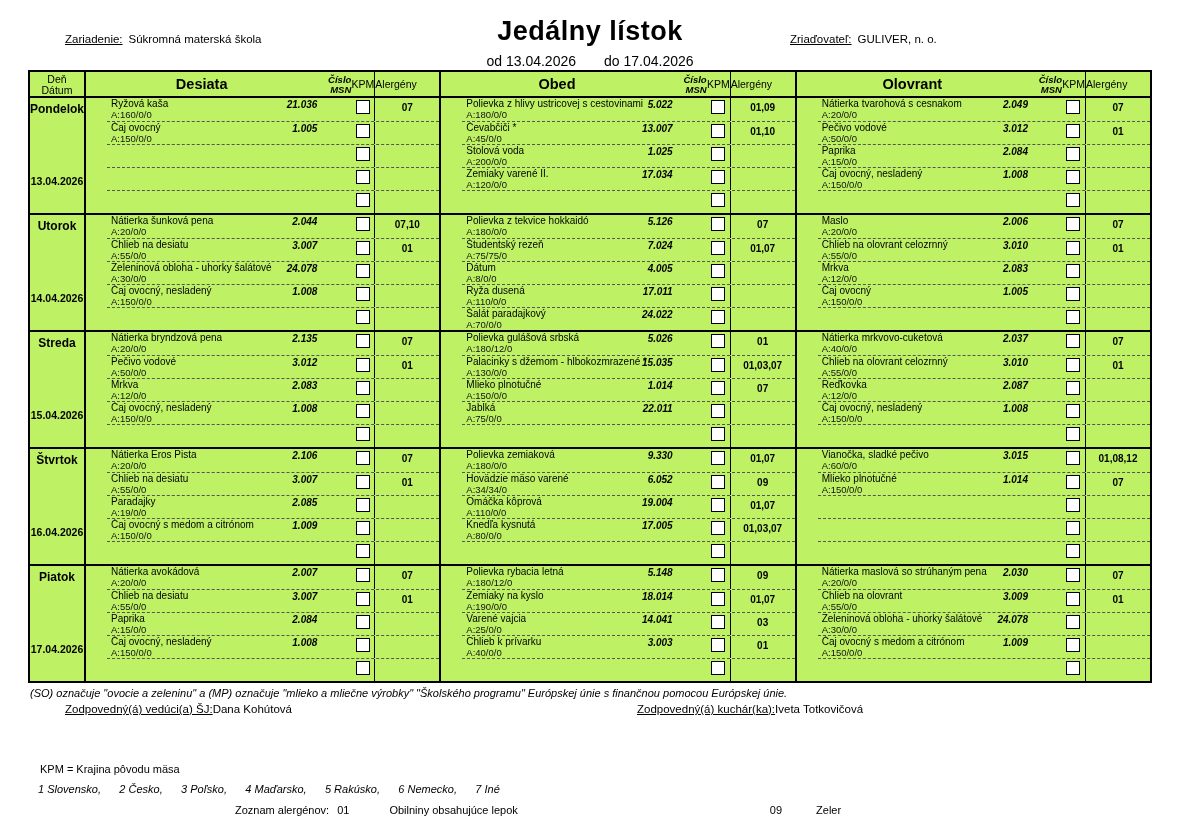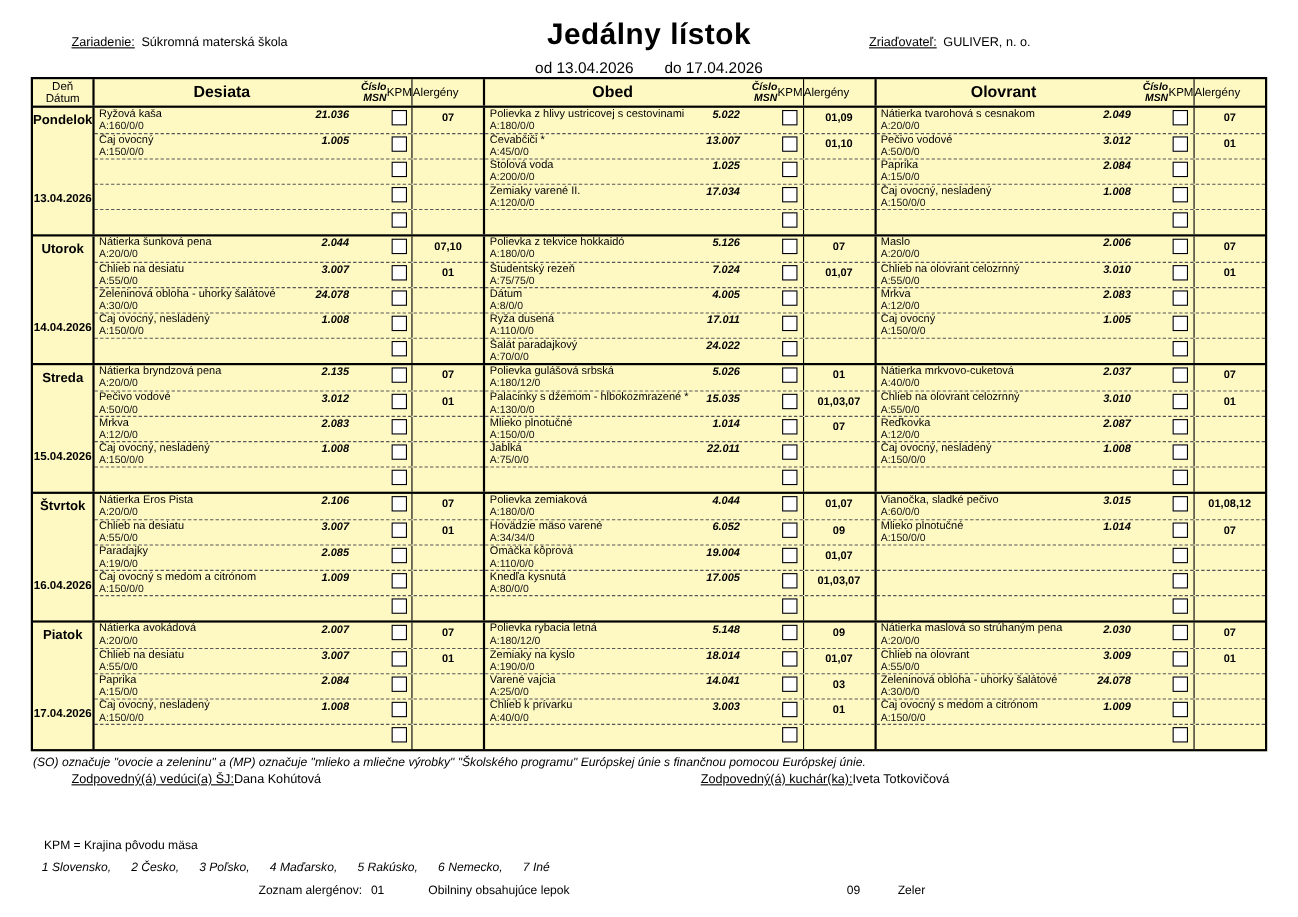--- a/index.html
+++ b/index.html
@@ -11,31 +11,31 @@
   
   .facility { position:absolute; left:65px; top:33px; font-size:11.5px; }
   .facility .val, .founder .val { margin-left:6px; }
   .doc-title { position:absolute; left:0; right:0; top:16px; text-align:center; font-size:27px; font-weight:bold; letter-spacing:0.5px; }
   .date-range { position:absolute; left:0; right:0; top:53px; text-align:center; font-size:14px; }
   .date-range .inner { display:inline-block; border-bottom:1px solid #000; padding:0 4px 1px 4px; }
   .date-range .to { margin-left:28px; }
   .founder { position:absolute; left:790px; top:33px; font-size:11.5px; }
 
   
-  .menu-table { position:absolute; left:28px; top:70px; width:1124px; border:2px solid #000; background:#fef9c3; }
+  .menu-table { position:absolute; left:28px; top:70px; width:1124px; border:2px solid #000; background:#bef264; }
   .thead { display:flex; border-bottom:2px solid #000; height:26px; }
   .day-col-h { width:56px; border-right:2px solid #000; text-align:center; font-size:10.5px; line-height:11px; padding-top:2px; }
   .th-section { flex:1; display:flex; }
   .th-section:not(:last-child) { border-right:2px solid #000; }
   .meal-label { flex:1; text-align:center; font-weight:bold; font-size:14.5px; line-height:24px; }
   .num-label { width:34px; text-align:right; font-size:9.5px; font-weight:bold; font-style:italic; line-height:10px; padding-top:3px; }
   .kpm-th { width:24px; font-size:10.5px; line-height:24px; border-right:1px solid #000; text-align:right; overflow:visible; white-space:nowrap; }
   .alerg-th { width:64px; text-align:left; font-size:10.5px; line-height:24px; }
 
-  .day-block { display:flex; }
+  .day-block { display:flex;gap:21px; }
   .day-block + .day-block { border-top:2px solid #000; }
   .day-cell { width:56px; border-right:2px solid #000; position:relative; text-align:center; }
   .day-name { font-weight:bold; font-size:12px; padding-top:4px; }
   .day-date { position:absolute; bottom:26px; left:0; right:0; font-weight:bold; font-size:10.5px; }
 
   .meal-section { flex:1; display:flex; flex-direction:column; }
   .meal-section:not(:last-child) { border-right:2px solid #000; }
   .sub-row { height:23px; display:flex; }
   .sub-row + .sub-row { border-top:1px dashed #555; }
   .dish-cell { flex:1; position:relative; padding:1px 3px 0 4px; overflow:hidden; }
@@ -705,21 +705,21 @@
                 <div class="checkbox"></div>
               </div>
               <div class="alerg-cell"></div>
             </div>
           </div>
           <div class="meal-section">
             <div class="sub-row">
               <div class="dish-cell">
                 <div class="dish-name">Polievka zemiaková</div>
                 <div class="dish-portion">A:180/0/0</div>
-                <div class="dish-code">4.044</div>
+                <div class="dish-code">9.330</div>
               </div>
               <div class="kpm-cell">
                 <div class="checkbox"></div>
               </div>
               <div class="alerg-cell">01,07</div>
             </div>
             <div class="sub-row">
               <div class="dish-cell">
                 <div class="dish-name">Hovädzie mäso varené</div>
                 <div class="dish-portion">A:34/34/0</div>

